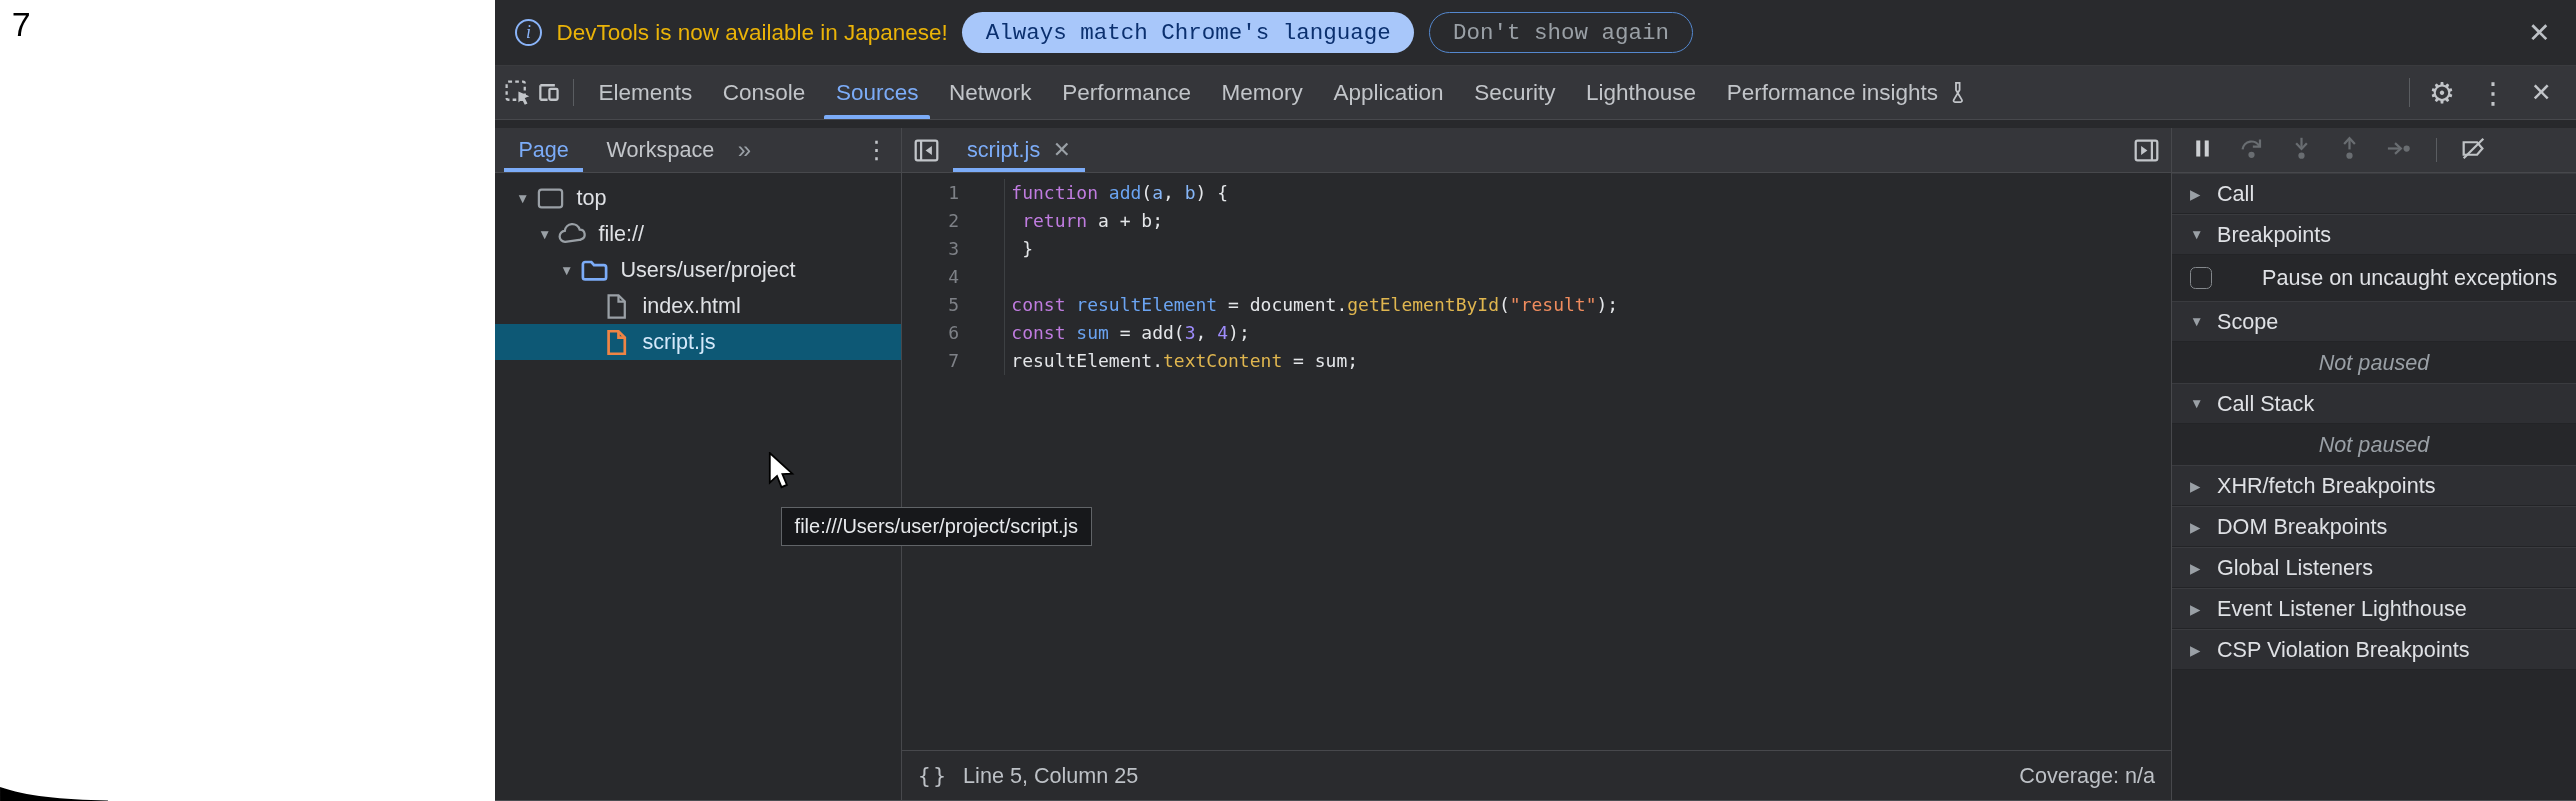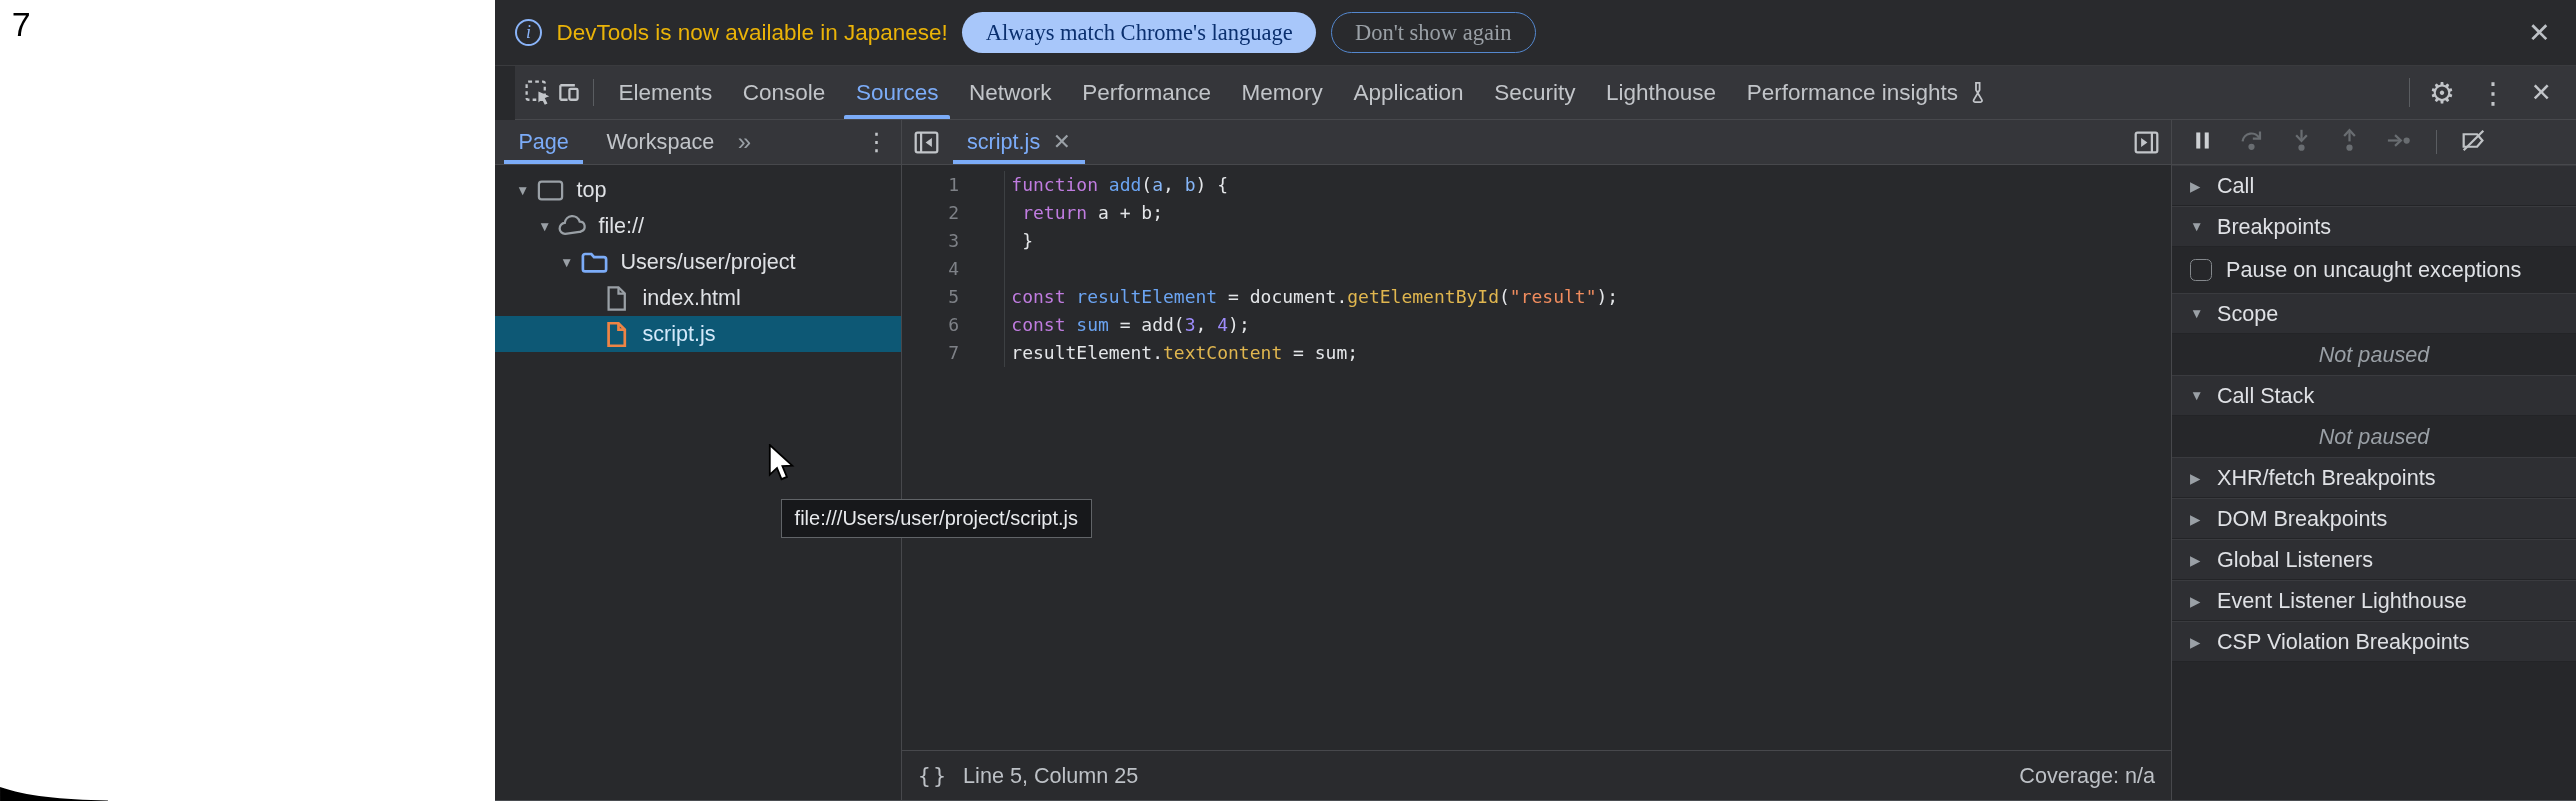--- a/index.html
+++ b/index.html
@@ -20,41 +20,41 @@
 
   
   .banner { height:66px; flex:none; background:#292a2d; border-bottom:0.9px solid #3a3b3e;
     display:flex; align-items:center; padding:0 20px; }
   .info-icon { width:27px; height:27px; border:2.3px solid #8ab4f8; border-radius:50%;
     color:#8ab4f8; font-size:18px; font-style:italic; display:flex; align-items:center;
     justify-content:center; flex:none; font-family:"Liberation Serif",serif; }
   .banner-msg { margin-left:14.4px; font-size:22.5px; color:#eab308; }
   .pill { height:41px; border-radius:21px; background:#a8c7fa; color:#0b306f;
     font-size:22.5px; border:none; padding:0 23.4px; margin-left:14.4px; cursor:pointer;
-    font-family:Liberation Serif, serif; }
+    font-family:Liberation Mono, monospace; }
   .pill.outline { background:transparent; border:1.8px solid #5488cf; color:#9aa0a6; }
   .banner-close { margin-left:auto; color:#bdc1c6; font-size:27px; cursor:pointer; padding:0 5.4px; }
 
   
   .main-toolbar { height:54px; flex:none; background:#35363a; border-bottom:0.9px solid #47484c;
-    display:flex; align-items:stretch;margin-left:20px; }
+    display:flex; align-items:stretch; }
   .tb-icon { width:31px; display:flex; align-items:center; justify-content:center; flex:none; cursor:pointer; }
   .tb-sep { width:0.9px; background:#5a5d61; margin:12.6px 9px; }
   .main-tabs { display:flex; align-items:stretch; }
   .main-tab { display:flex; align-items:center; padding:0 15.3px; font-size:22.5px; color:#c2c5c9;
     position:relative; cursor:pointer; white-space:nowrap; }
   .main-tab.active { color:#7cacf8; }
   .main-tab.active::after { content:""; position:absolute; left:3.6px; right:3.6px; bottom:0;
     height:3.6px; background:#7cacf8; border-radius:1.8px 1.8px 0 0; }
   .flask { margin-left:9px; display:flex; align-items:center; }
   .tb-right { margin-left:auto; display:flex; align-items:center; padding-right:12.6px; }
   .glyph-btn { color:#c2c5c9; font-size:29px; padding:0 11.7px; cursor:pointer; }
 
   
-  .dt-body { flex:1; display:flex; min-height:0; position:relative; }
+  .dt-body { flex:1; display:flex; min-height:0; position:relative;margin-top:8px; }
 
   
   .navigator { width:407px; flex:none; display:flex; flex-direction:column; border-right:1.8px solid #47484c; }
   .nav-toolbar { height:45px; flex:none; background:#35363a; border-bottom:0.9px solid #47484c;
     display:flex; align-items:stretch; }
   .nav-tab { display:flex; align-items:center; padding:0 14.4px; margin-left:9px; font-size:21.6px;
     color:#c2c5c9; position:relative; cursor:pointer; }
   .nav-tab.active { color:#7cacf8; }
   .nav-tab.active::after { content:""; position:absolute; left:0; right:0; bottom:0; height:3.6px; background:#7cacf8; }
   .nav-more { display:flex; align-items:center; font-size:24px; color:#9aa0a6; padding:0 9px; cursor:pointer; }
@@ -95,21 +95,21 @@
   
   .dbg { flex:1; display:flex; flex-direction:column; min-width:0; }
   .dbg-toolbar { height:45px; flex:none; background:#35363a; border-bottom:0.9px solid #47484c;
     display:flex; align-items:center; padding-left:18px; gap:23.4px; }
   .dbg-toolbar .tb-sep2 { width:0.9px; height:23.4px; background:#5a5d61; }
   .dbg-body { flex:1; background:#26272a; overflow:hidden; }
   .dbg-header { height:41px; background:#2e2f33; border-top:0.9px solid #3a3b3f; border-bottom:0.9px solid #232427;
     display:flex; align-items:center; padding-left:18px; font-size:21.6px; color:#dfe1e5; cursor:pointer; }
   .dbg-header .tri { width:27px; font-size:13.5px; color:#9aa0a6; }
   .dbg-checks { background:#26272a; padding:7.2px 0; }
-  .dbg-check { height:32px; display:flex; align-items:center; padding-left:18px; font-size:21.6px; color:#dfe1e5; }
+  .dbg-check { height:32px; display:flex; align-items:center; padding-left:18px; font-size:21.6px; color:#dfe1e5;gap:36px; }
   .checkbox { width:21.6px; height:21.6px; border:1.8px solid #84888c; border-radius:5.4px; margin-right:14.4px;
     background:transparent; flex:none; cursor:pointer; }
   .dbg-status { height:41px; line-height:41px; text-align:center; font-style:italic;
     color:#9aa0a6; font-size:21.6px; font-family:"Liberation Sans",sans-serif; }
 
   
   .tooltip { position:absolute; left:286px; top:379px; z-index:40; background:#17181b;
     border:0.9px solid #616468; color:#e8eaed; font-size:20px; padding:7.2px 12.6px; white-space:nowrap; }
 
   

